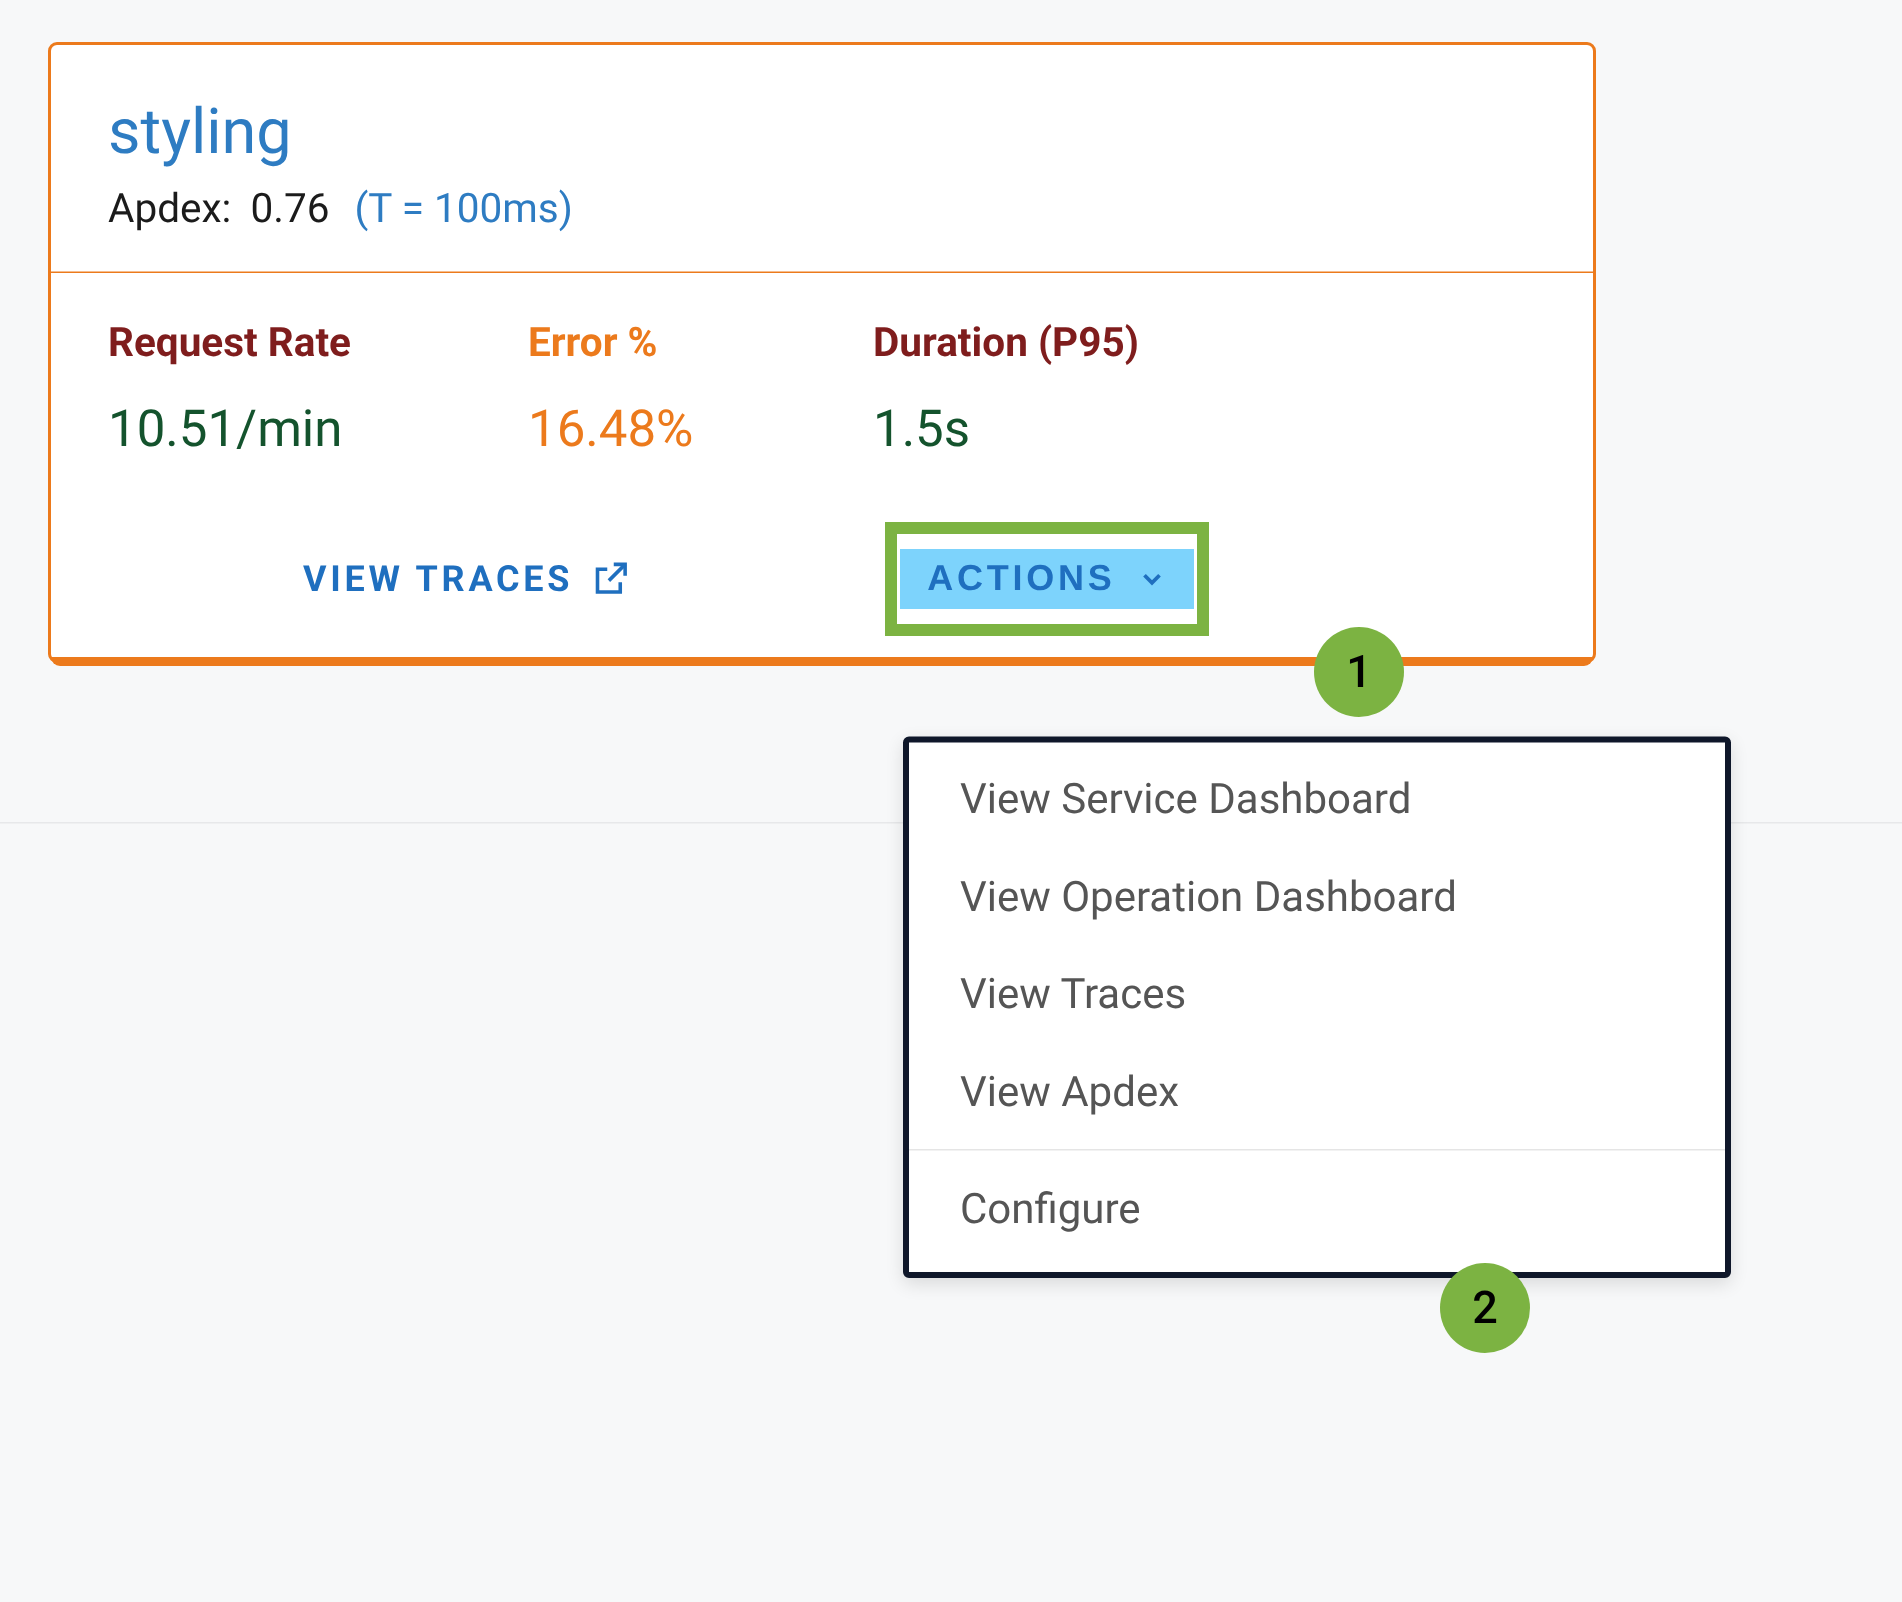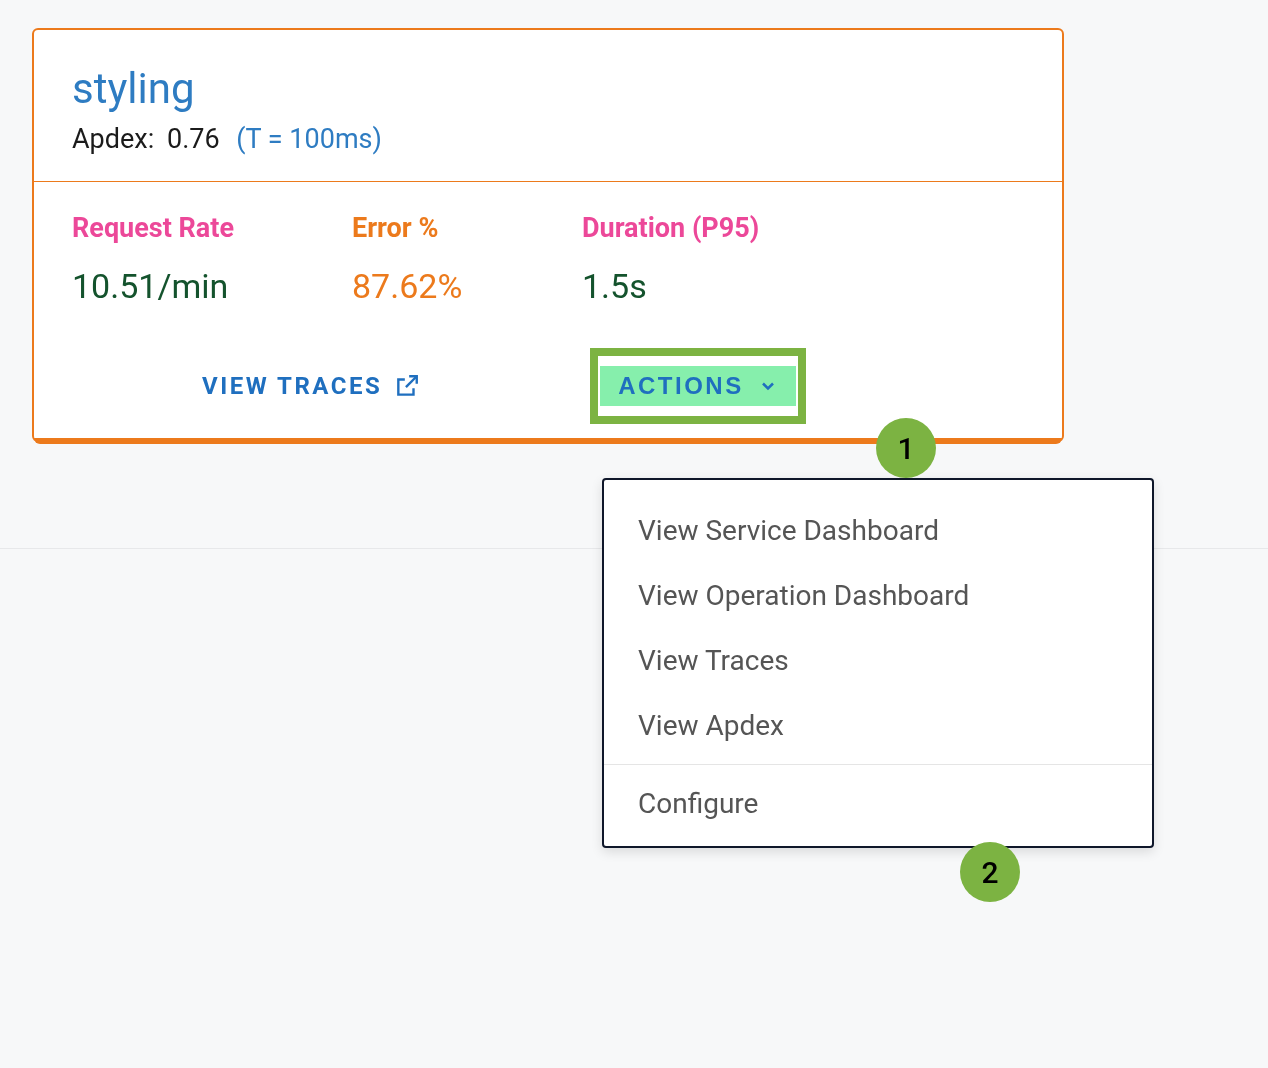--- a/index.html
+++ b/index.html
@@ -60,21 +60,21 @@
       display:flex;
       flex-direction:column;
       gap:22px;
     }
     .metric-request{ width: 280px; }
     .metric-error{ width: 230px; justify-content: flex-end; }
     .metric-duration{ flex:1; }
     .metric-label{
       font-size:27px;
       font-weight:700;
-      color:#ec4899;
+      color:#7f1d1d;
     }
     .metric-label.error{ color:#EC7A1C; }
     .metric-value{
       font-size:34px;
       font-weight:400;
       color:#14532d;
     }
     .metric-value.error{ color:#EC7A1C; }
     .actions-row{
       display:flex;
@@ -112,21 +112,21 @@
     }
     .actions-btn{
       display:inline-flex;
       align-items:center;
       gap:14px;
       color:#1F6FBF;
       font-size:24px;
       font-weight:700;
       letter-spacing:2.5px;
       cursor:pointer;
-      background:#86efac;
+      background:#7dd3fc;
       border:none;
       padding:6px 18px;
       position:relative;
       z-index:2;
     }
     .chevron-down-icon{
       display:inline-flex;
       align-items:center;
     }
     .badge{
@@ -147,28 +147,28 @@
       left: 876px;
       top: 418px;
     }
     .badge-2{
       left: 960px;
       top: 842px;
     }
     .dropdown{
       position:absolute;
       left:602px;
-      top:478px;
+      top:491px;
       width:552px;
       background:#fff;
-      border:2px solid #0f172a;
+      border:4px solid #0f172a;
       border-radius:4px;
       box-shadow:0 4px 12px rgba(0,0,0,0.12);
       z-index:3;
-      padding-top:18px;
+      padding-top:5px;
       padding-bottom:10px;
     }
     .dropdown-item{
       padding:16px 34px;
       font-size:28px;
       color:#555;
       cursor:pointer;
       position:relative;
     }
     .dropdown-divider{
@@ -215,21 +215,21 @@
     </div>
   </div>
 
   <div class="metrics-row">
     <div class="metric metric-request">
       <div class="metric-label">Request Rate</div>
       <div class="metric-value">10.51/min</div>
     </div>
     <div class="metric metric-error">
       <div class="metric-label error">Error %</div>
-      <div class="metric-value error">87.62%</div>
+      <div class="metric-value error">16.48%</div>
     </div>
     <div class="metric metric-duration">
       <div class="metric-label">Duration (P95)</div>
       <div class="metric-value">1.5s</div>
     </div>
   </div>
 
   <div class="actions-row">
     <a class="view-traces">
       <span>VIEW TRACES</span>

